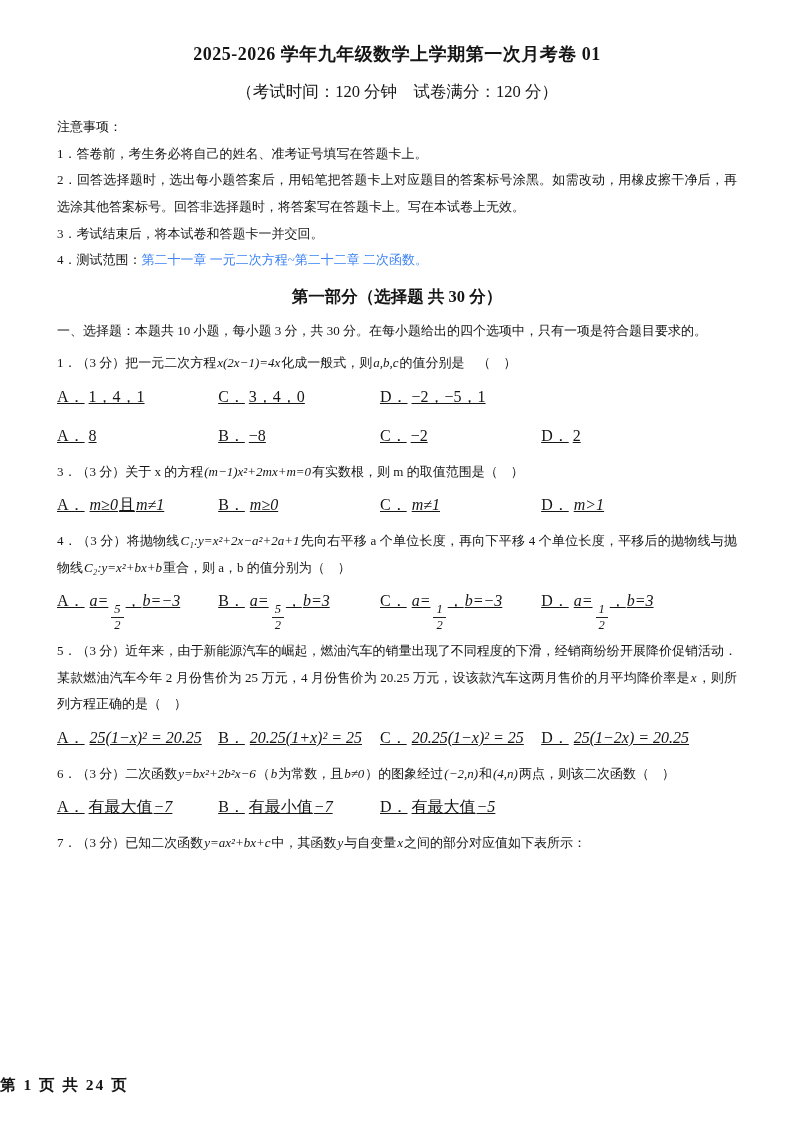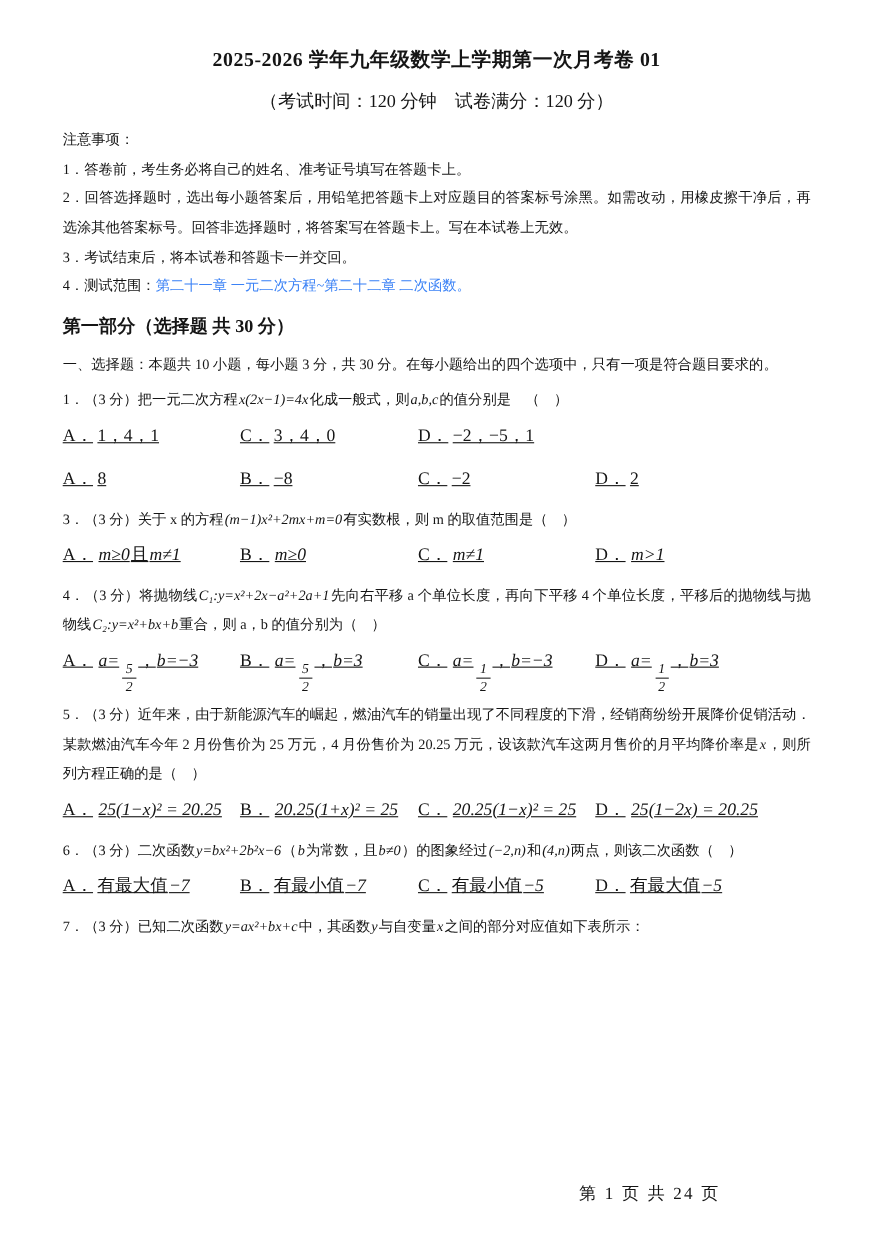--- a/index.html
+++ b/index.html
@@ -37,21 +37,21 @@
   .para {
     margin: 0;
     font-size: 13px;
     line-height: 2.05;
     text-align: justify;
   }
   .notice-heading {
     margin-top: 11px;
   }
   .section-title {
-    text-align: left;
+    text-align: center;
     font-weight: bold;
     font-size: 16.5px;
     margin: 6px 0 5px 0;
     line-height: 2.0;
   }
   .question { margin-top: 6px; }
   .stem { }
   .options {
     display: grid;
     grid-template-columns: 23.7% 23.8% 23.7% 1fr;
@@ -79,23 +79,24 @@
     font-style: italic;
     margin: 0 2px;
   }
   .frac .den { border-top: 1px solid #222; padding: 0 3px; }
   .frac .num { padding: 0 3px; }
   .page-footer {
     position: absolute;
     bottom: 26px;
     left: 0;
     width: 655px;
-    text-align: right;
+    text-align: left;
     font-size: 15.5px;
     letter-spacing: 2px;
+    font-weight: bold;
   }
 </style>
 </head>
 <body>
 
 <div class="page">
 
   <h1 class="doc-title">2025-2026 学年九年级数学上学期第一次月考卷 01</h1>
 
   <p class="doc-subtitle">（考试时间：120 分钟　试卷满分：120 分）</p>
@@ -192,21 +193,20 @@
 </div>
   </div>
 
   <div class="question">
     <p class="para stem"><span class="txt">6．（3 分）二次函数</span><span class="math">y=bx²+2b²x−6</span><span class="txt">（</span><span class="math">b</span><span class="txt">为常数，且</span><span class="math">b≠0</span><span class="txt">）的图象经过</span><span class="math">(−2,n)</span><span class="txt">和</span><span class="math">(4,n)</span><span class="txt">两点，则该二次函数（　）</span></p>
     <div class="options">
   <span class="option"><span class="opt-label">A．</span><span class="txt">有最大值</span><span class="math">−7</span></span>
 
   <span class="option"><span class="opt-label">B．</span><span class="txt">有最小值</span><span class="math">−7</span></span>
 
-  <span class="option"><span class="opt-label">C．</span><span class="txt">有最小值</span><span class="math">−5</span></span>
 
   <span class="option"><span class="opt-label">D．</span><span class="txt">有最大值</span><span class="math">−5</span></span>
 </div>
   </div>
 
   <div class="question">
     <p class="para stem"><span class="txt">7．（3 分）已知二次函数</span><span class="math">y=ax²+bx+c</span><span class="txt">中，其函数</span><span class="math">y</span><span class="txt">与自变量</span><span class="math">x</span><span class="txt">之间的部分对应值如下表所示：</span></p>
 
   </div>
 </div>

